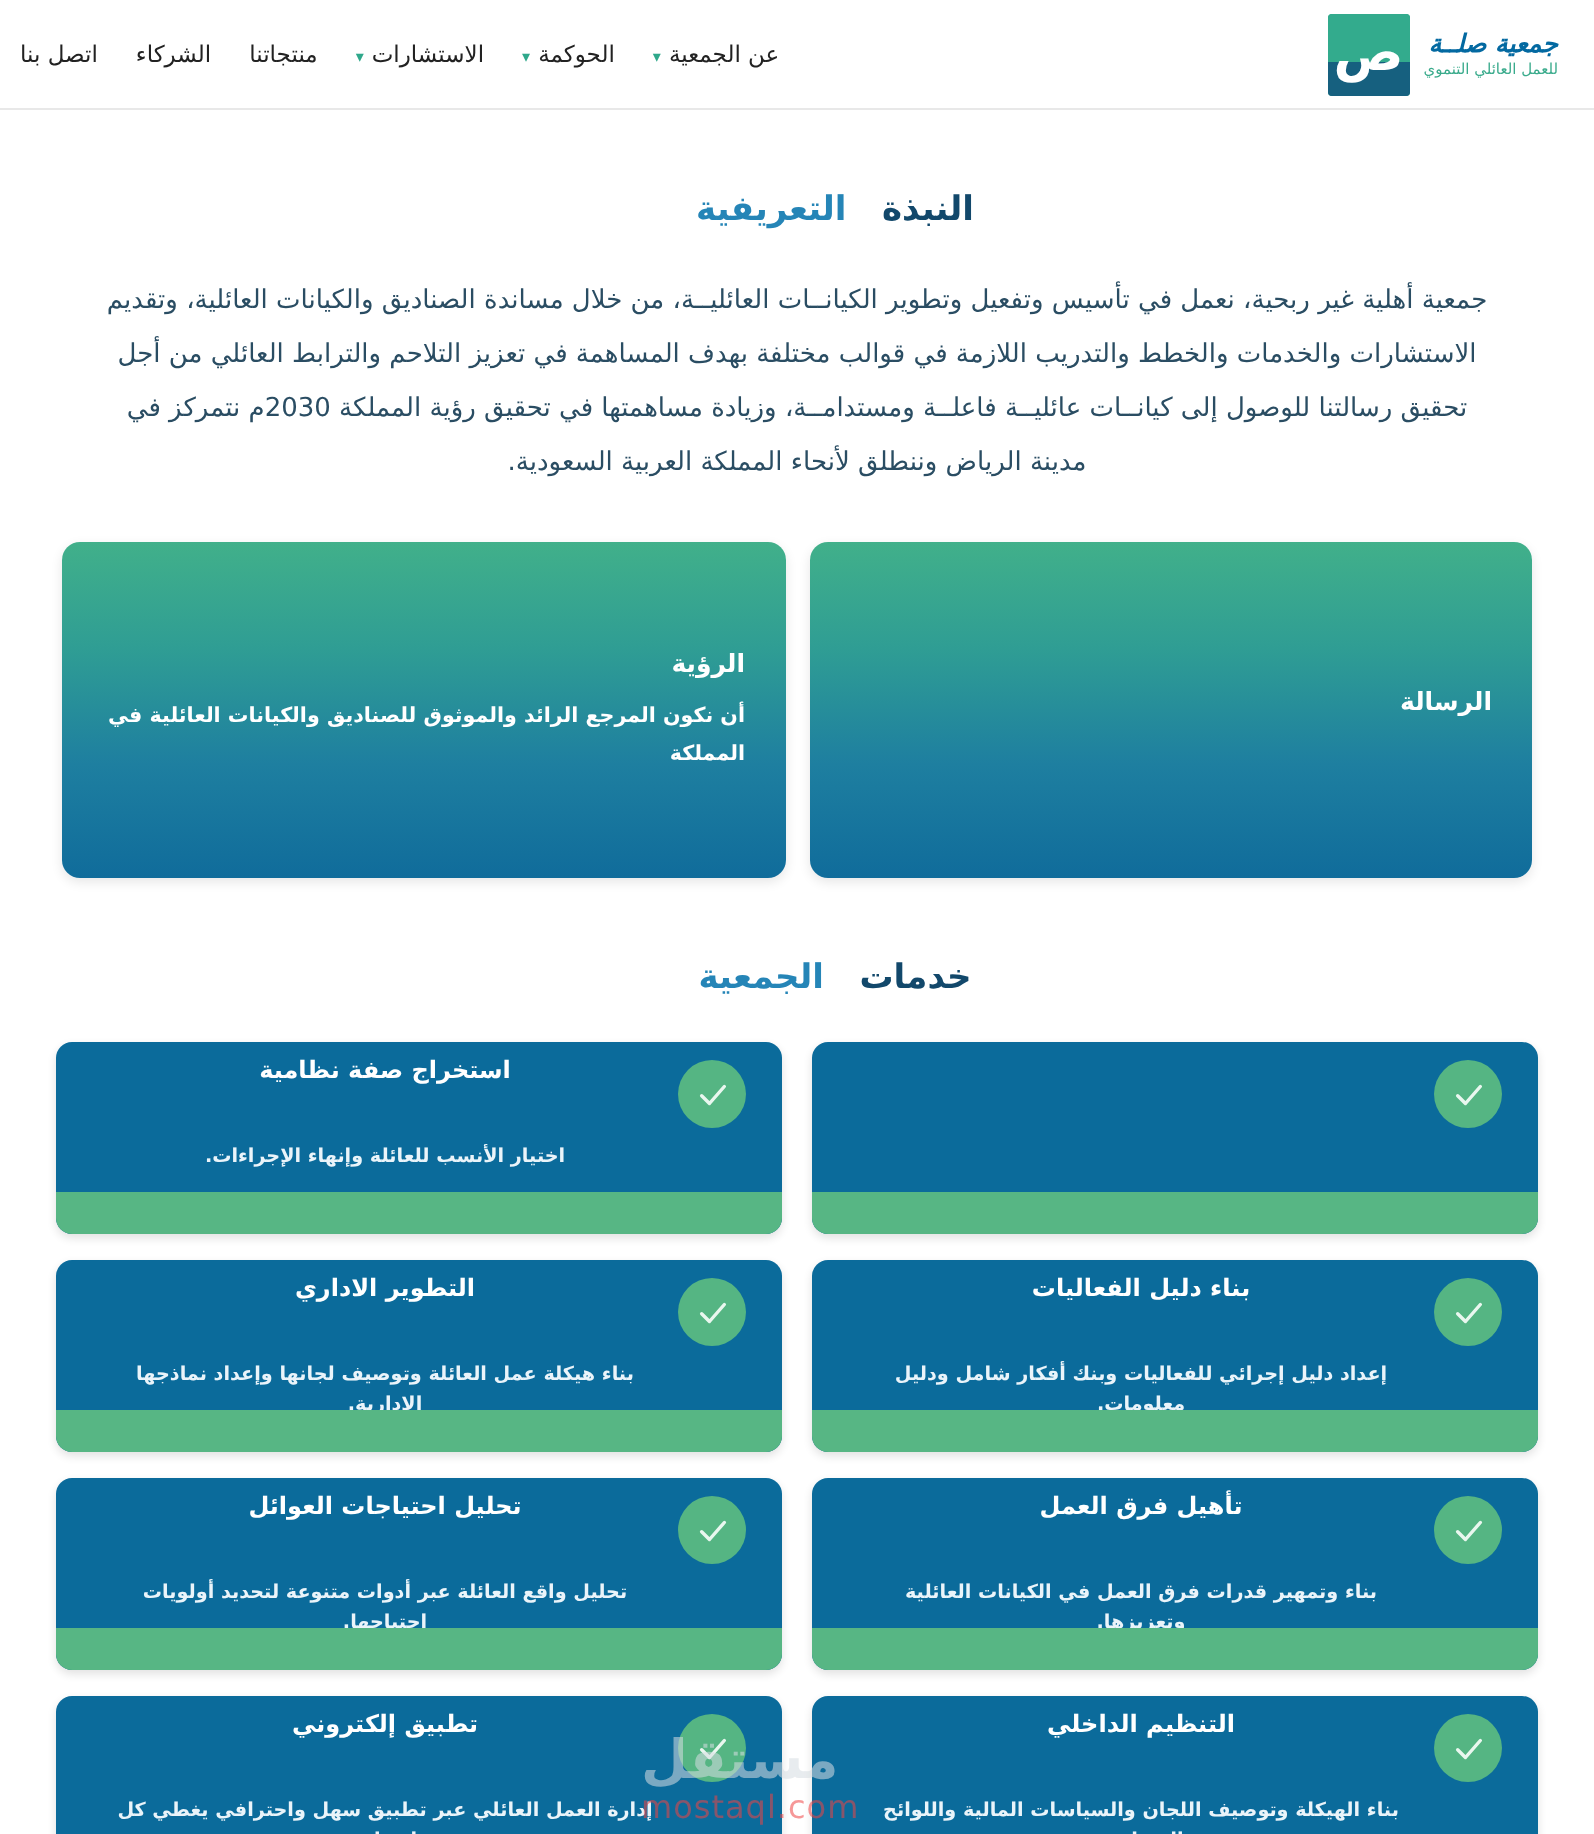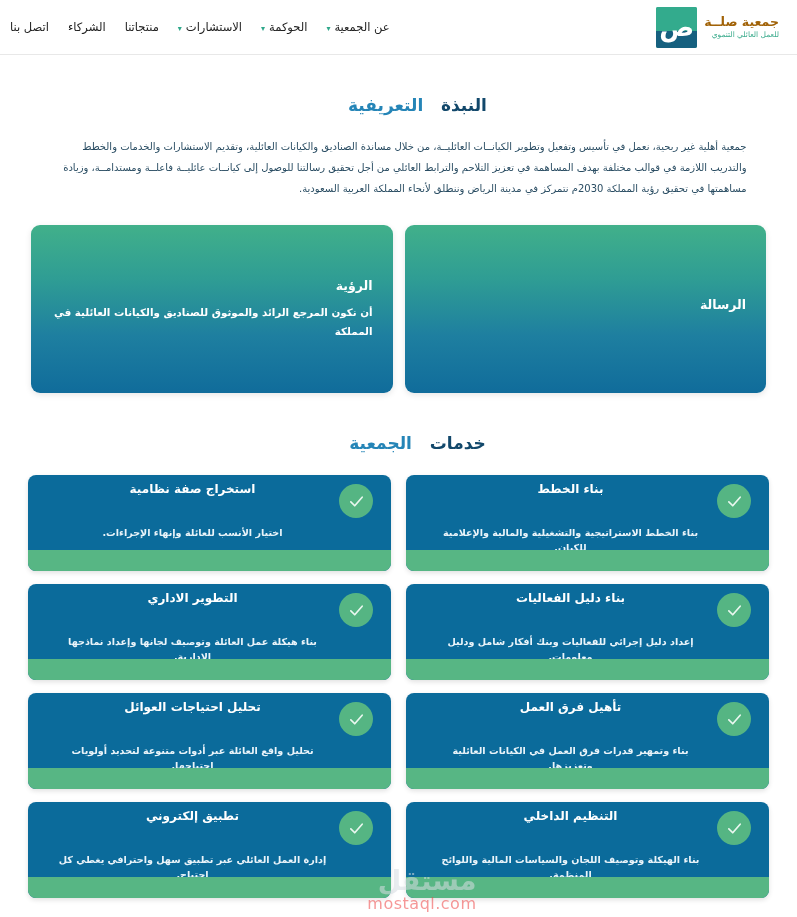--- a/index.html
+++ b/index.html
@@ -68,22 +68,23 @@
     line-height: 41px;
     text-align: center;
     font-weight: 700;
     letter-spacing: -1px;
   }
 
   .brand-text { text-align: right; line-height: 1.15; }
   .brand-name {
     font-size: 12.5px;
     font-weight: 700;
-    color: #a16207;
+    color: #0369a1;
     letter-spacing: .3px;
+    font-style: italic;
   }
   .brand-tag {
     font-size: 7.5px;
     color: #3aab8c;
     margin-top: 2px;
     letter-spacing: .2px;
     text-align: right;
   }
 
   .main-nav {
@@ -119,21 +120,22 @@
     letter-spacing: .2px;
     padding-left: 38px;
   }
   .t-dark  { color: #12486b; }
   .t-light { color: #2585b7; }
 
   .intro-text {
     max-width: 744px;
     margin: 16px auto;
     padding: 0 24px;
-    font-size: 10px;
+    text-align: center;
+    font-size: 13px;
     line-height: 2.08;
     color: #2a4d63;
   }
 
   
   .vm-row {
     display: flex;
     gap: 12px;
     padding: 0 31px 0 31px;
     margin-top: 26px;
@@ -227,21 +229,21 @@
     margin-top: 30px;
   }
 
   
   .watermark {
     position: absolute;
     left: 50%;
     transform: translateX(-50%);
     bottom: 4px;
     width: 156px;
-    text-align: right;
+    text-align: left;
     pointer-events: none;
     opacity: .55;
     z-index: 5;
   }
   .wm-ar {
     font-size: 27px;
     font-weight: 700;
     color: #d7dde2;
     line-height: 1;
     letter-spacing: 1px;
@@ -334,24 +336,20 @@
       <div class="svc-desc">اختيار الأنسب للعائلة وإنهاء الإجراءات.</div>
     </div>
   </div>
 
   <div class="svc-card">
     <div class="svc-badge">
       <svg width="17" height="17" viewBox="0 0 24 24" fill="none" stroke="#e9f7ef" stroke-width="2.4" stroke-linecap="round" stroke-linejoin="round">
           <polyline points="4 12.5 9.5 18 20 6"></polyline>
         </svg>
     </div>
-    <div class="svc-text">
-      <div class="svc-title">بناء الخطط</div>
-      <div class="svc-desc">بناء الخطط الاستراتيجية والتشغيلية والمالية والإعلامية للكيان.</div>
-    </div>
   </div>
 
   <div class="svc-card">
     <div class="svc-badge">
       <svg width="17" height="17" viewBox="0 0 24 24" fill="none" stroke="#e9f7ef" stroke-width="2.4" stroke-linecap="round" stroke-linejoin="round">
           <polyline points="4 12.5 9.5 18 20 6"></polyline>
         </svg>
     </div>
     <div class="svc-text">
       <div class="svc-title">التطوير الاداري</div>

